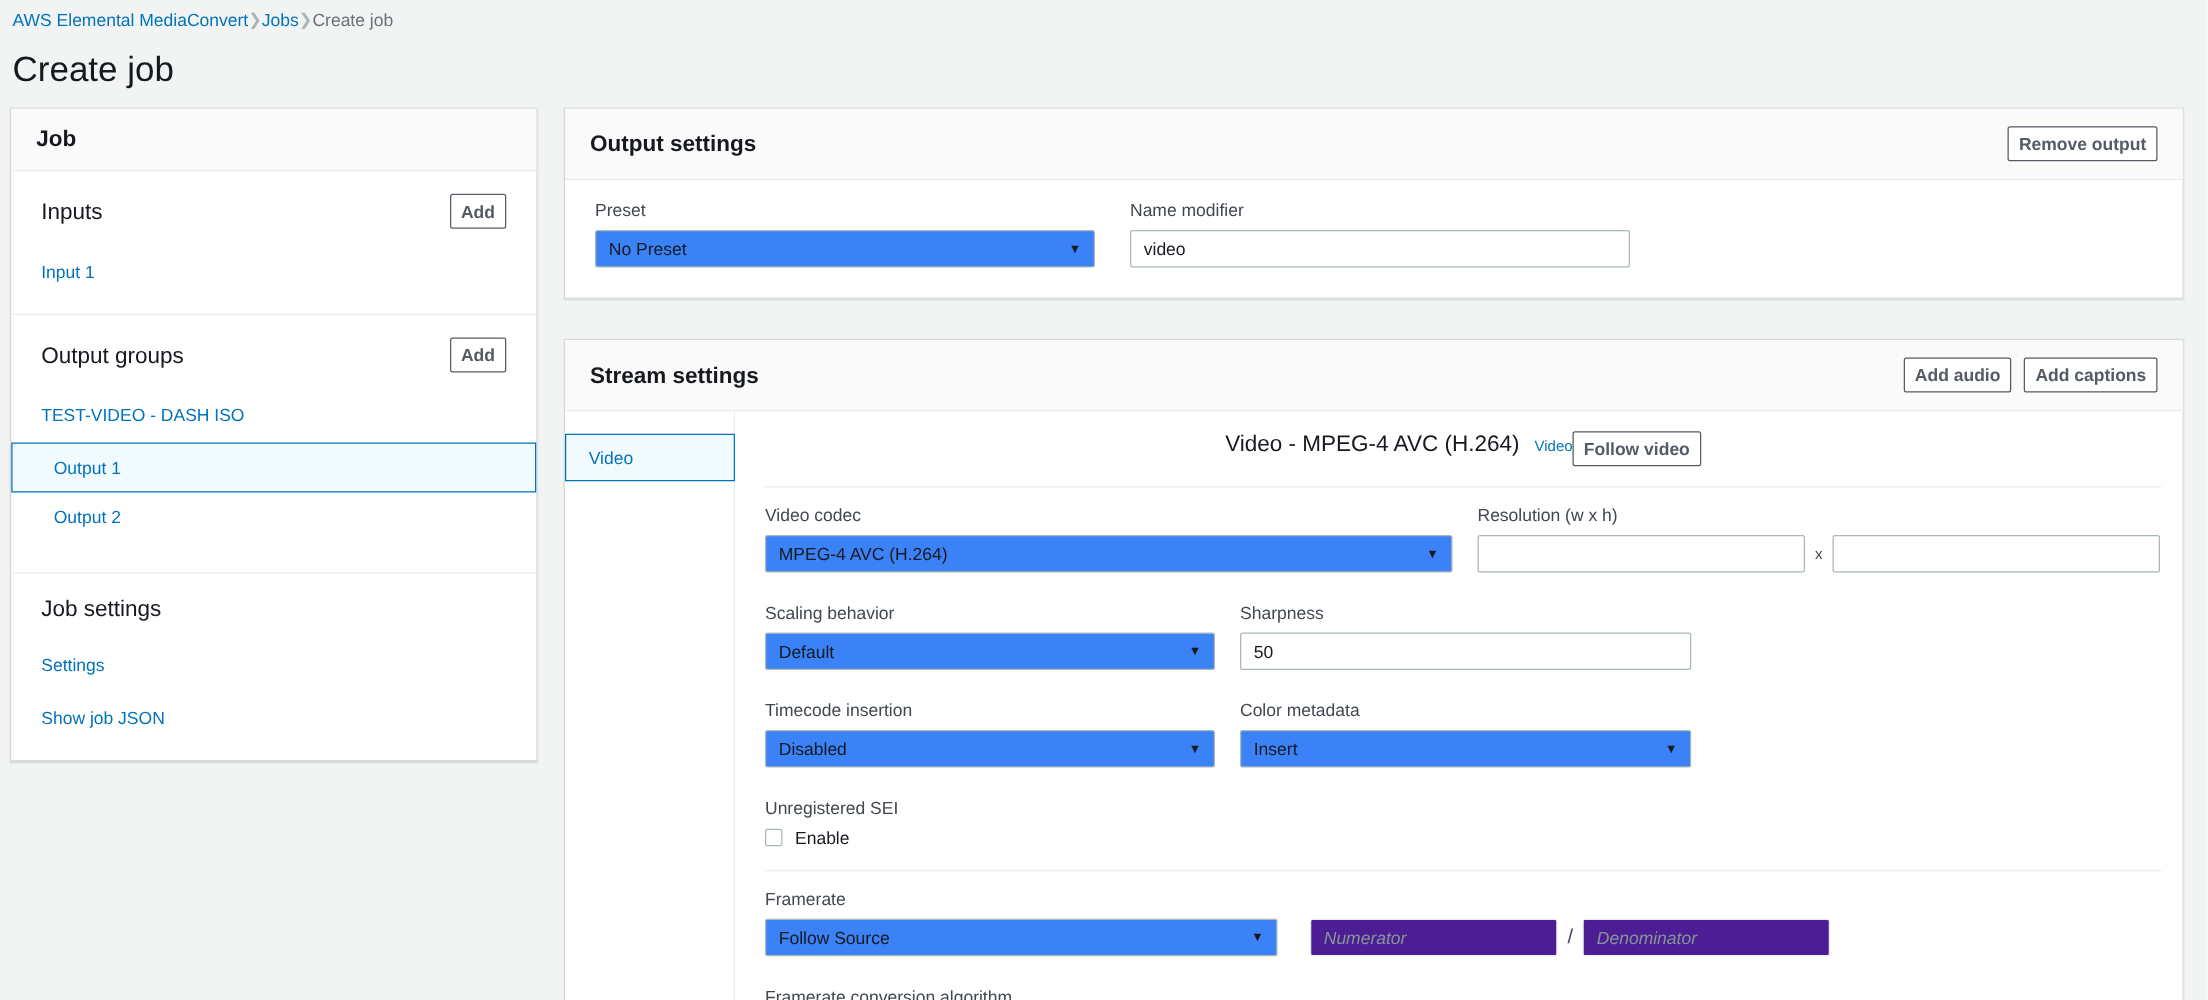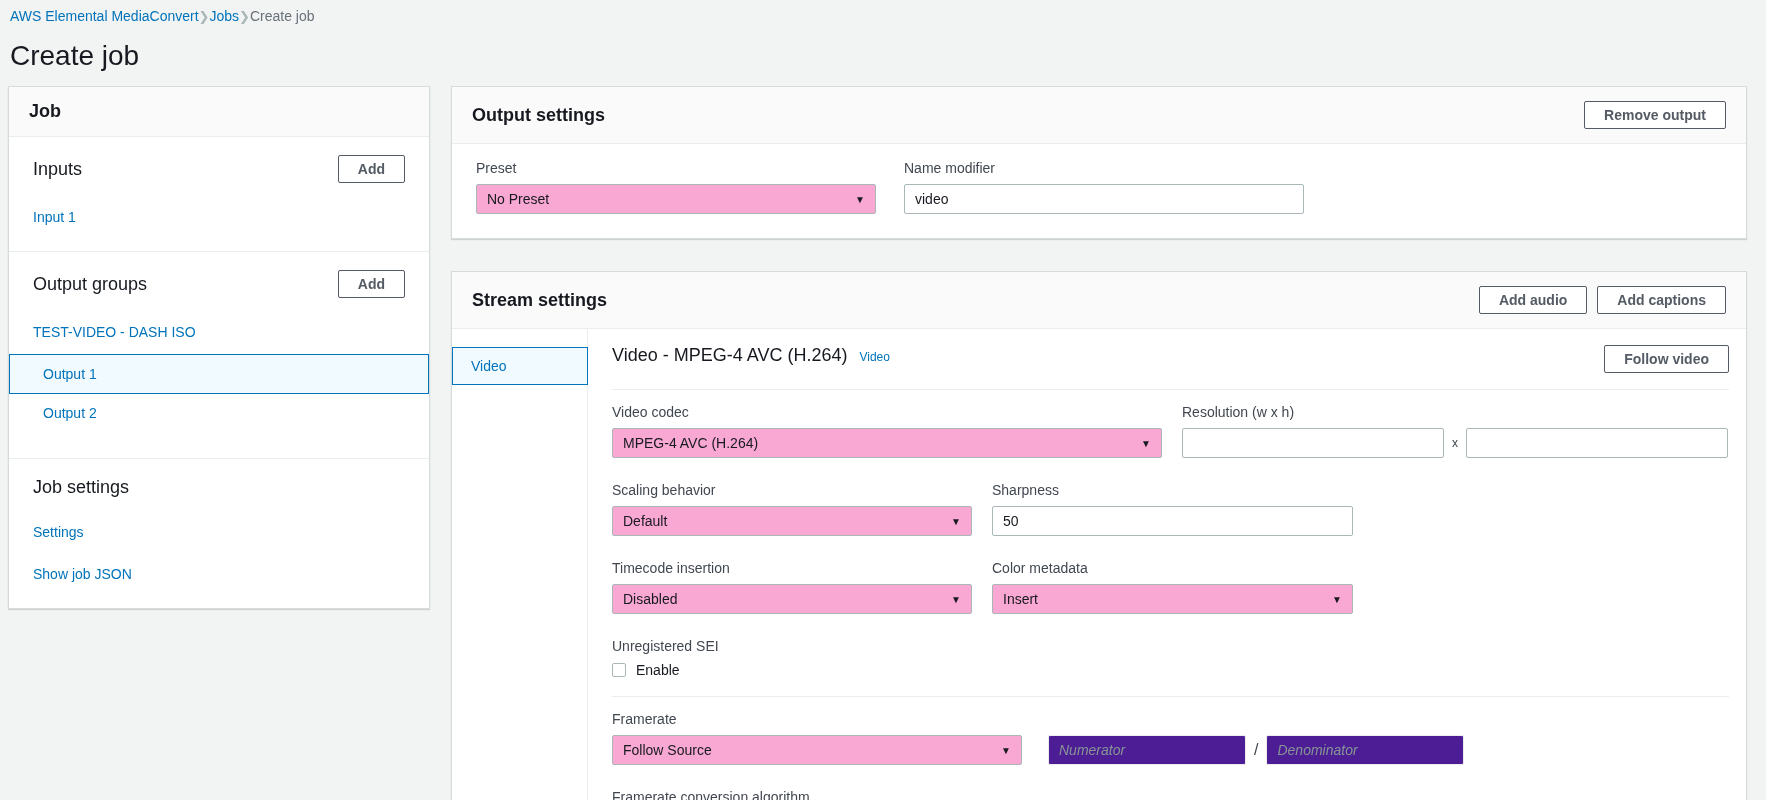--- a/index.html
+++ b/index.html
@@ -28,21 +28,21 @@
     box-shadow:0 1px 1px rgba(0,28,36,.15);
   }
   .panel-header {
     display:flex; align-items:center; justify-content:space-between;
     padding:14px 20px; border-bottom:1px solid #eaeded; background:#fafafa;
   }
   .panel-header h2 { font-size:18px; font-weight:700; color:#16191f; }
 
   .btn {
     display:inline-block; background:#fff; border:1px solid #545b64; border-radius:2px;
-    color:#545b64; font-weight:700; font-size:14px; padding:5px 19px; cursor:pointer;
+    color:#545b64; font-weight:700; font-size:14px; padding:5px 8px; cursor:pointer;
     font-family:inherit;
   }
 
   
   .sidebar { width:422px; flex:none; }
   .side-section { padding:18px 24px 26px 24px; border-bottom:1px solid #eaeded; }
   .side-section:last-child { border-bottom:none; }
   .side-head-row { display:flex; align-items:center; justify-content:space-between; }
   .side-heading { font-size:18px; font-weight:400; color:#16191f; }
   .side-title { font-size:18px; font-weight:700; }
@@ -58,21 +58,21 @@
 
   
   .main-col { flex:1; margin-left:21px; display:flex; flex-direction:column; }
   .gap { height:32px; }
 
   .panel-body { padding:16px 20px 24px 24px; }
   .field-label { display:block; font-size:14px; color:#414750; margin-bottom:8px; }
 
   .select-box {
     display:flex; align-items:center; justify-content:space-between;
-    border:1px solid #aab7b8; border-radius:2px; background:#f9a8d4;
+    border:1px solid #aab7b8; border-radius:2px; background:#3b82f6;
     height:30px; padding:0 10px; font-size:14px; color:#16191f; cursor:pointer;
   }
   .select-box .caret { font-size:10px; color:#16191f; }
 
   .text-input {
     border:1px solid #aab7b8; border-radius:2px; background:#fff;
     height:30px; padding:0 10px; font-size:14px; color:#16191f; width:100%;
     font-family:inherit;
   }
   .text-input:disabled, .text-input.disabled {
@@ -87,21 +87,21 @@
 
   
   .stream-body { display:flex; min-height:520px; }
   .tab-col { width:136px; flex:none; border-right:1px solid #eaeded; padding-top:18px; }
   .tab {
     border:1px solid #0073bb; background:#f1faff; color:#0073bb;
     padding:10px 0 10px 18px; font-size:14px; cursor:pointer;
     margin-right:-1px;
   }
   .video-pane { flex:1; padding:16px 17px 0 24px; }
-  .pane-title-row { display:flex; align-items:flex-start; justify-content:space-between; }
+  .pane-title-row { display:flex; align-items:flex-start; justify-content:center; }
   .pane-title { font-size:18px; font-weight:400; color:#16191f; display:flex; align-items:baseline; }
   .info-link { font-size:12px; color:#0073bb; margin-left:12px; text-decoration:none; cursor:pointer; }
   .pane-divider { border:none; border-top:1px solid #eaeded; margin:16px 0 14px 0; }
 
   .form-row { display:flex; margin-bottom:24px; }
   .fw-codec { width:550px; }
   .res-group { margin-left:20px; flex:1; }
   .res-inputs { display:flex; align-items:center; }
   .res-inputs .text-input { width:262px; }
   .res-x { margin:0 8px; font-size:12px; color:#414750; }

